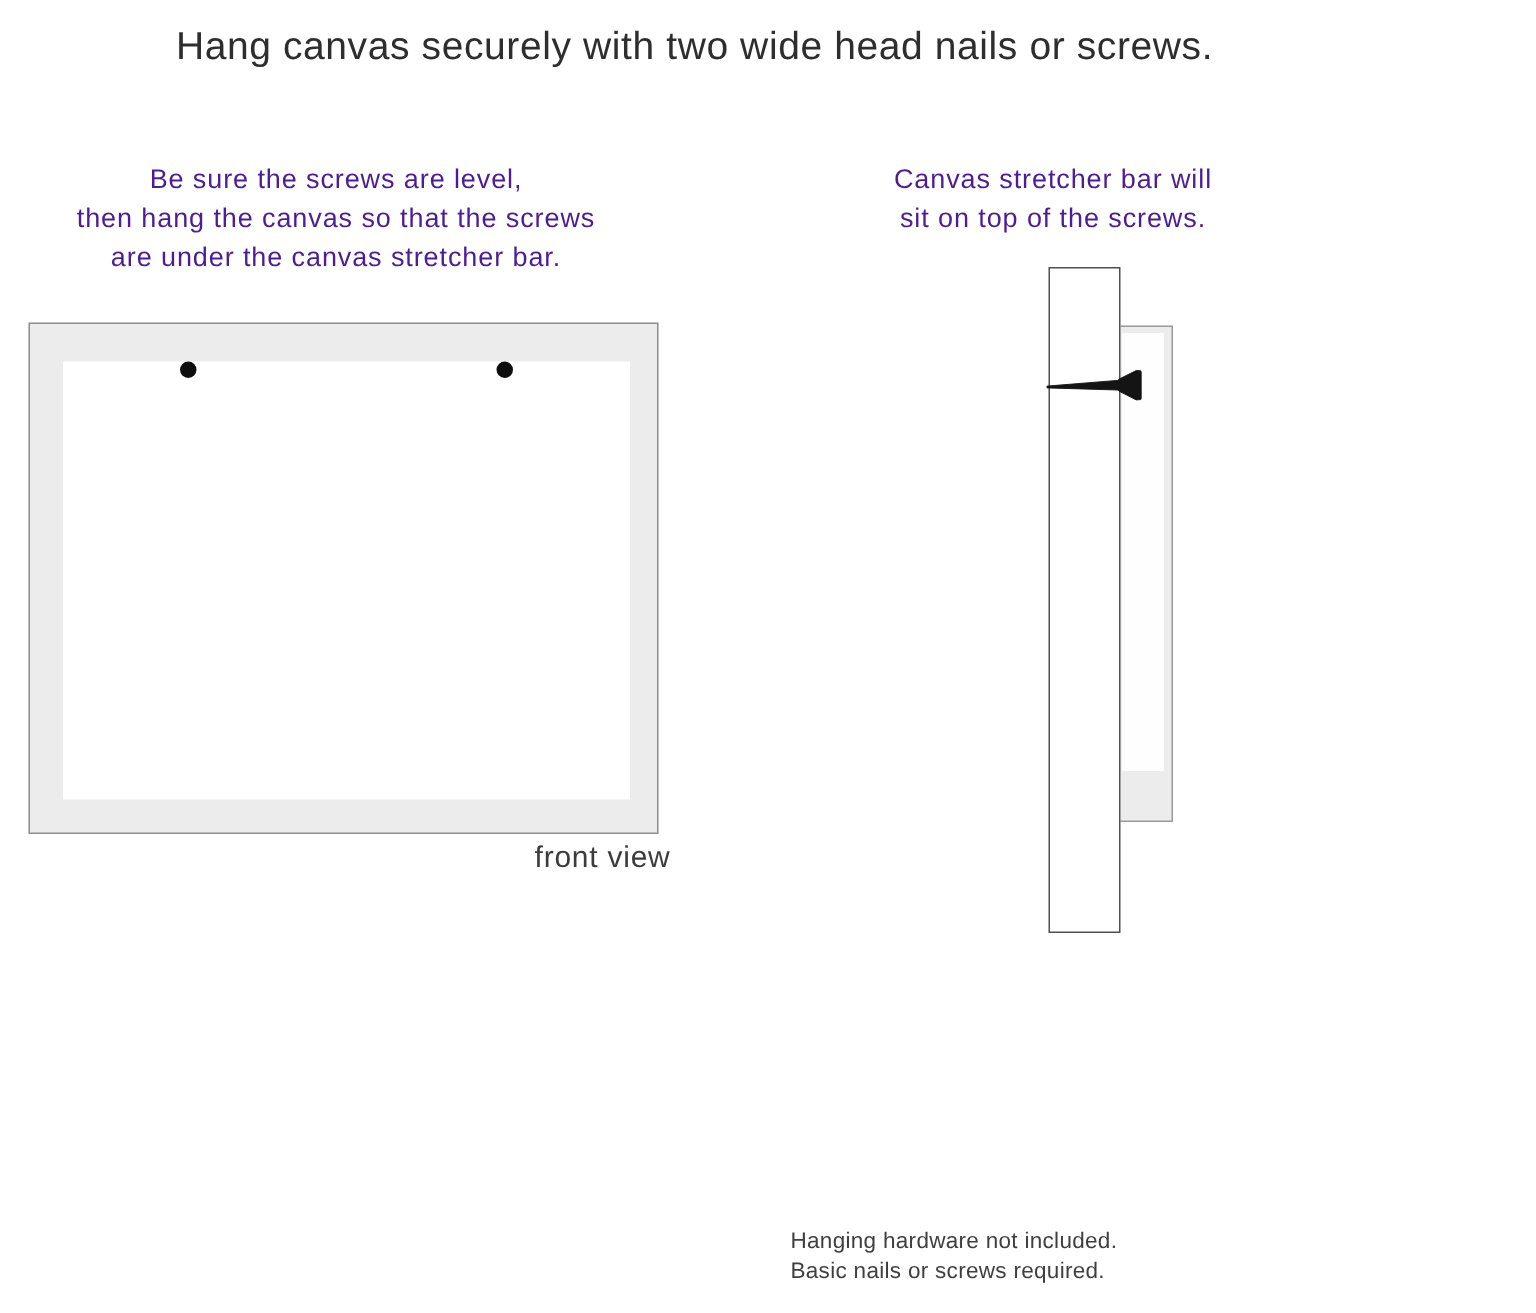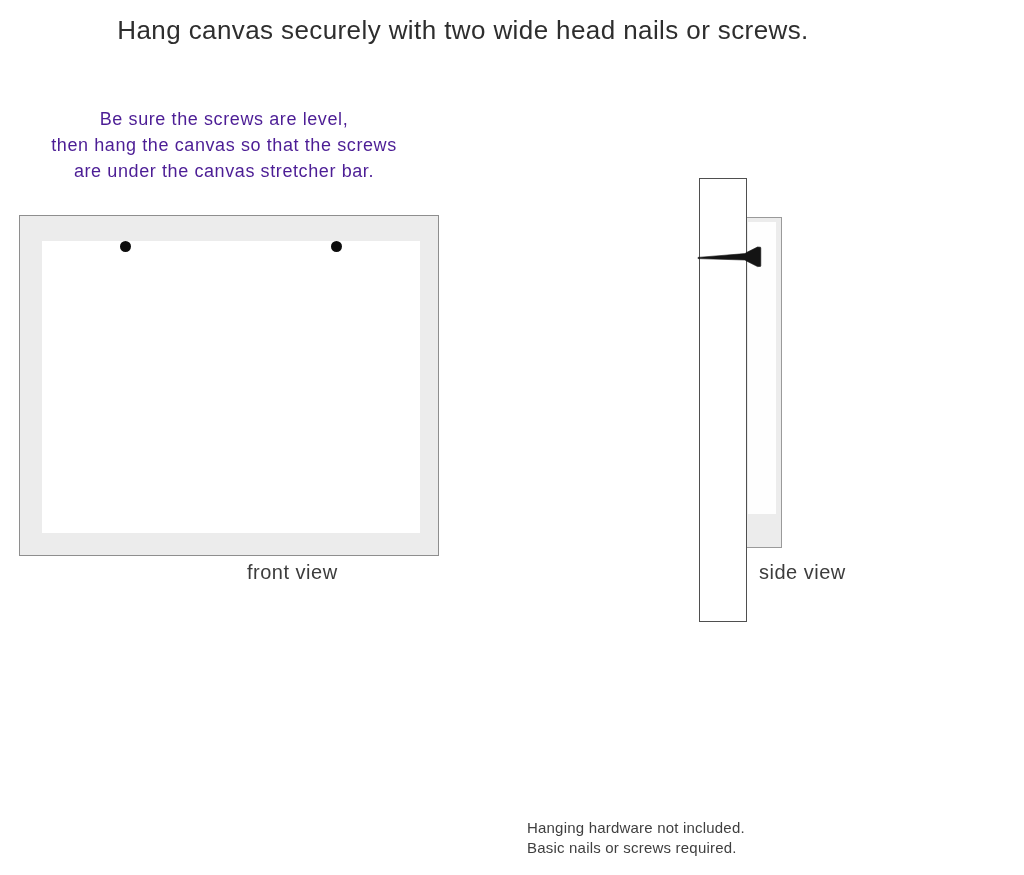--- a/index.html
+++ b/index.html
@@ -39,21 +39,21 @@
   .screw-dot{
     position:absolute;top:241px;width:11px;height:11px;border-radius:50%;
     background:var(--nail-black,#0d0d0d);
   }
   .screw-dot.left{left:120px;}
   .screw-dot.right{left:331px;}
   .view-label{
     position:absolute;
     font-size:20px;letter-spacing:.5px;color:#3c3c3c;
   }
-  .view-label.front{left:247px;top:561px;width:200px;text-align:left;}
+  .view-label.front{left:247px;top:561px;width:200px;text-align:right;}
   .view-label.side{left:759px;top:561px;width:200px;text-align:left;}
 
   
   .side-canvas{
     position:absolute;left:745px;top:217px;width:37px;height:331px;
     background:var(--canvas-gray,#ececec);
     border:1px solid #9a9a9a;
     box-sizing:border-box;
   }
   .side-canvas-face{
@@ -80,31 +80,32 @@
 <body>
 
 <div class="stage">
 
   <div class="page-title">Hang canvas securely with two wide head nails or screws.</div>
 
   <div class="instruction front">Be sure the screws are level,
 then hang the canvas so that the screws
 are under the canvas stretcher bar.</div>
 
+  <div class="instruction side">Canvas stretcher bar will
+sit on top of the screws.</div>
 
   <div class="front-outer"></div>
   <div class="front-face"></div>
   <div class="screw-dot left"></div>
   <div class="screw-dot right"></div>
   <div class="view-label front">front view</div>
 
   <div class="side-canvas"></div>
   <div class="side-canvas-face"></div>
   <div class="wall-bar"></div>
   <svg class="nail-svg" viewBox="690 240 80 36">
     <polygon points="698,257.4 745,253.6 746.5,252.5 757.5,247 760.5,247.2 760.8,248 760.8,265.6 760.5,266.4 757.5,266.6 746.5,261 745,260 698,258.6" fill="#141414" stroke="#141414" stroke-width="0.6" stroke-linejoin="round"></polygon>
   </svg>
-  <div class="view-label side">side view</div>
 
   <div class="footer-note">Hanging hardware not included.
 Basic nails or screws required.</div>
 
 </div>
 
 </body></html>

